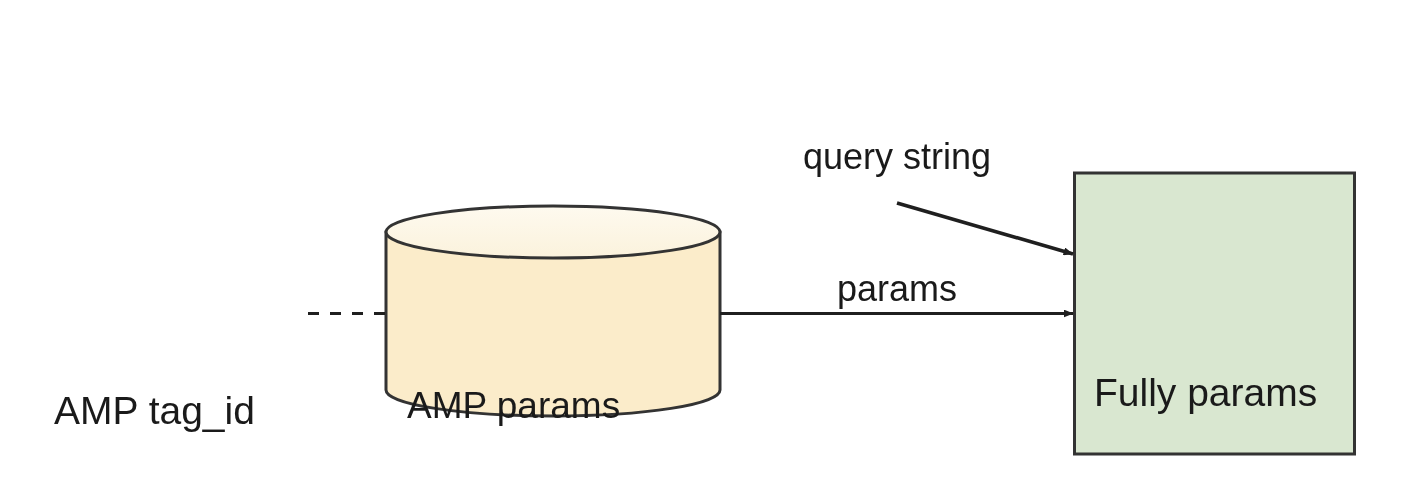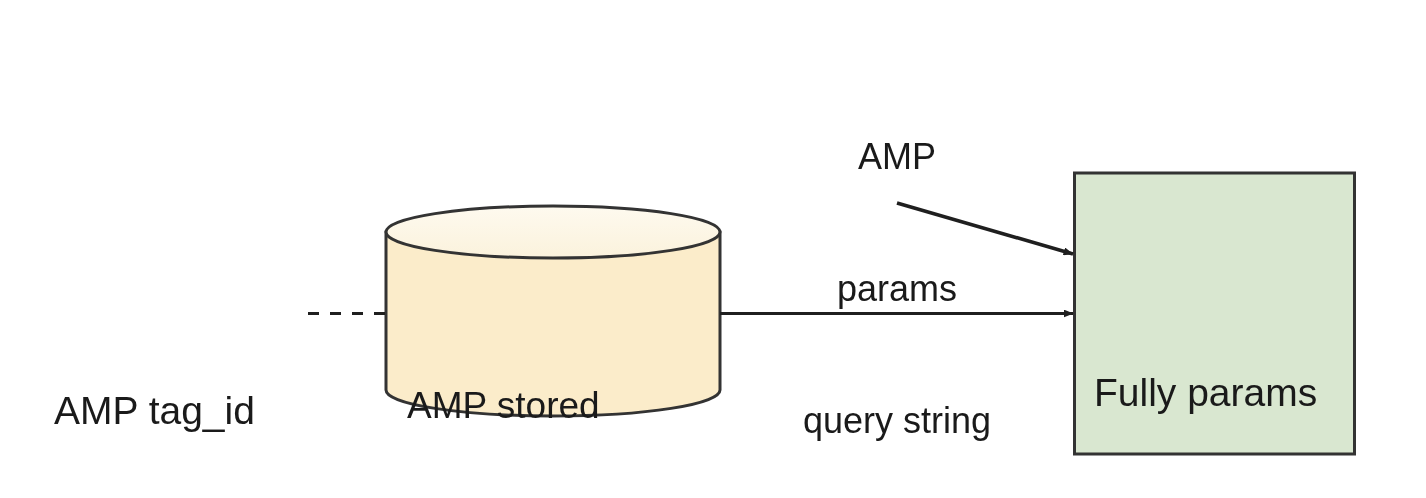--- a/index.html
+++ b/index.html
@@ -86,28 +86,27 @@
     <line x1="720" y1="313.5" x2="1073" y2="313.5" stroke="#1f1f1f" stroke-width="3.2" marker-end="url(#arrowhead)"></line>
 
     <line x1="897" y1="203" x2="1073" y2="254" stroke="#1f1f1f" stroke-width="3.6" marker-end="url(#arrowhead)"></line>
   </svg>
 
   <div class="node-text" id="tagid-label">
     <span class="txt-line">AMP tag_id</span>
   </div>
 
   <div class="node-text" id="cylinder-label">
-    <span class="txt-line">AMP stored</span>
+    <span class="txt-line">AMP params</span>
     
   </div>
 
   <div class="node-text" id="ortb-label">
     <span class="txt-line">Fully params</span>
     
   </div>
 
   <div class="node-text" id="qs-label">
-    <span class="txt-line">AMP</span>
+    <span class="txt-line">query string</span>
     <span class="txt-line">params</span>
-    <span class="txt-line">query string</span>
   </div>
 
 </div>
 
 </body></html>

